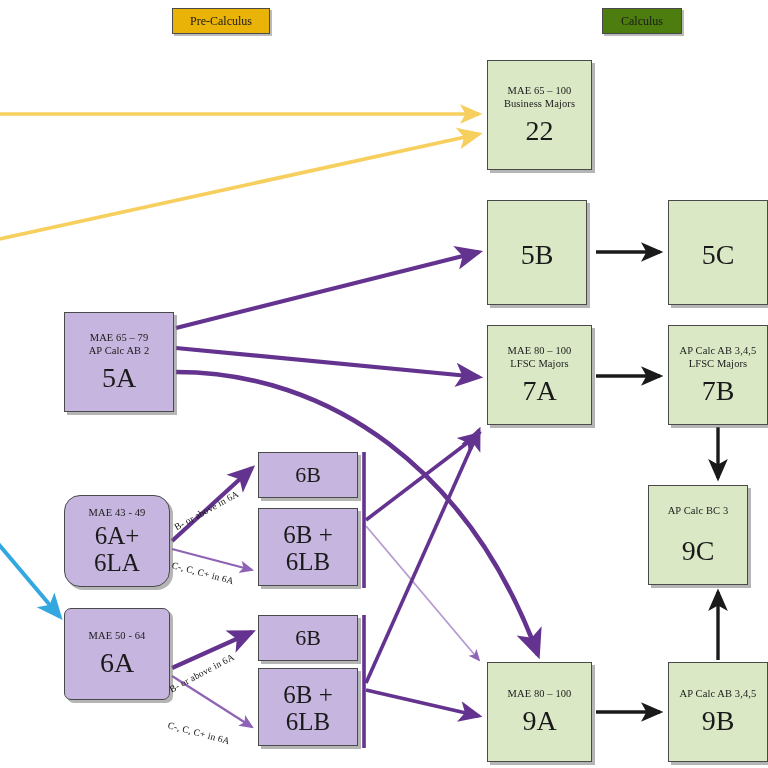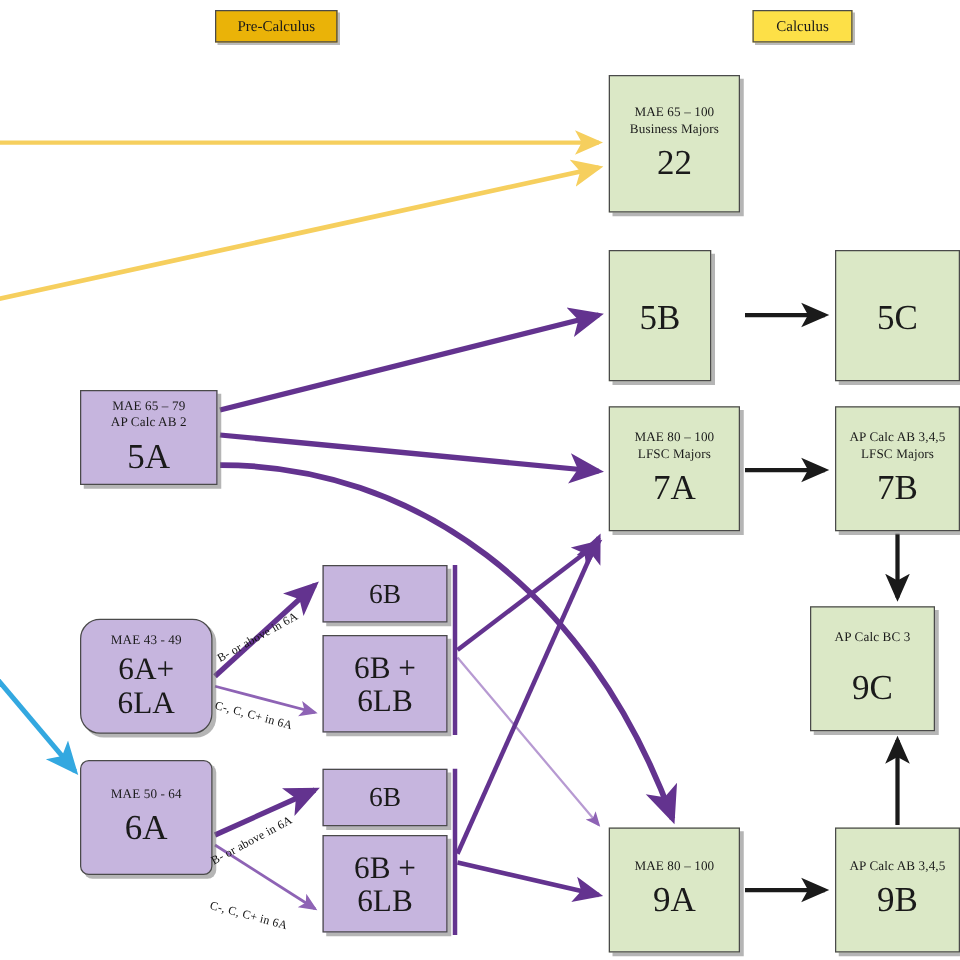--- a/index.html
+++ b/index.html
@@ -53,21 +53,21 @@
     box-sizing: border-box;
     border: 1px solid #4a4a4a;
     display: flex;
     align-items: center;
     justify-content: center;
     font-size: 12px;
     color: #1a1a1a;
     box-shadow: 2px 2px 0 rgba(120,120,120,0.5);
   }
   .legend.purple { background: #eab308; }
-  .legend.green  { background: #fde047; }
+  .legend.green  { background: #4d7c0f; }
   .edge-label {
     position: absolute;
     font-size: 9.5px;
     color: #111;
     white-space: nowrap;
     transform-origin: left center;
     letter-spacing: 0.2px;
   }
 </style>
 </head>
@@ -137,27 +137,27 @@
   </div>
   <div class="legend green" style="left:602px; top:8px; width:80px; height:26px;">
     <span>Calculus</span>
   </div>
 
   <div id="node-layer">
       <div class="node green" style="left: 487px; top: 60px; width: 105px; height: 110px;">
         <div class="sub">MAE 65 – 100<br>Business Majors</div>
         <div class="big">22</div>
       </div>
-      <div class="node green" style="left: 487px; top: 200px; width: 82px; height: 105px;">
+      <div class="node green" style="left: 487px; top: 200px; width: 100px; height: 105px;">
         <div class="big">5B</div>
       </div>
       <div class="node green" style="left: 668px; top: 200px; width: 100px; height: 105px;">
         <div class="big">5C</div>
       </div>
-      <div class="node purple" style="left: 64px; top: 312px; width: 110px; height: 76px;">
+      <div class="node purple" style="left: 64px; top: 312px; width: 110px; height: 100px;">
         <div class="sub">MAE 65 – 79<br>AP Calc AB 2</div>
         <div class="big">5A</div>
       </div>
       <div class="node green" style="left: 487px; top: 325px; width: 105px; height: 100px;">
         <div class="sub">MAE 80 – 100<br>LFSC Majors</div>
         <div class="big">7A</div>
       </div>
       <div class="node green" style="left: 668px; top: 325px; width: 100px; height: 100px;">
         <div class="sub">AP Calc AB 3,4,5<br>LFSC Majors</div>
         <div class="big">7B</div>

